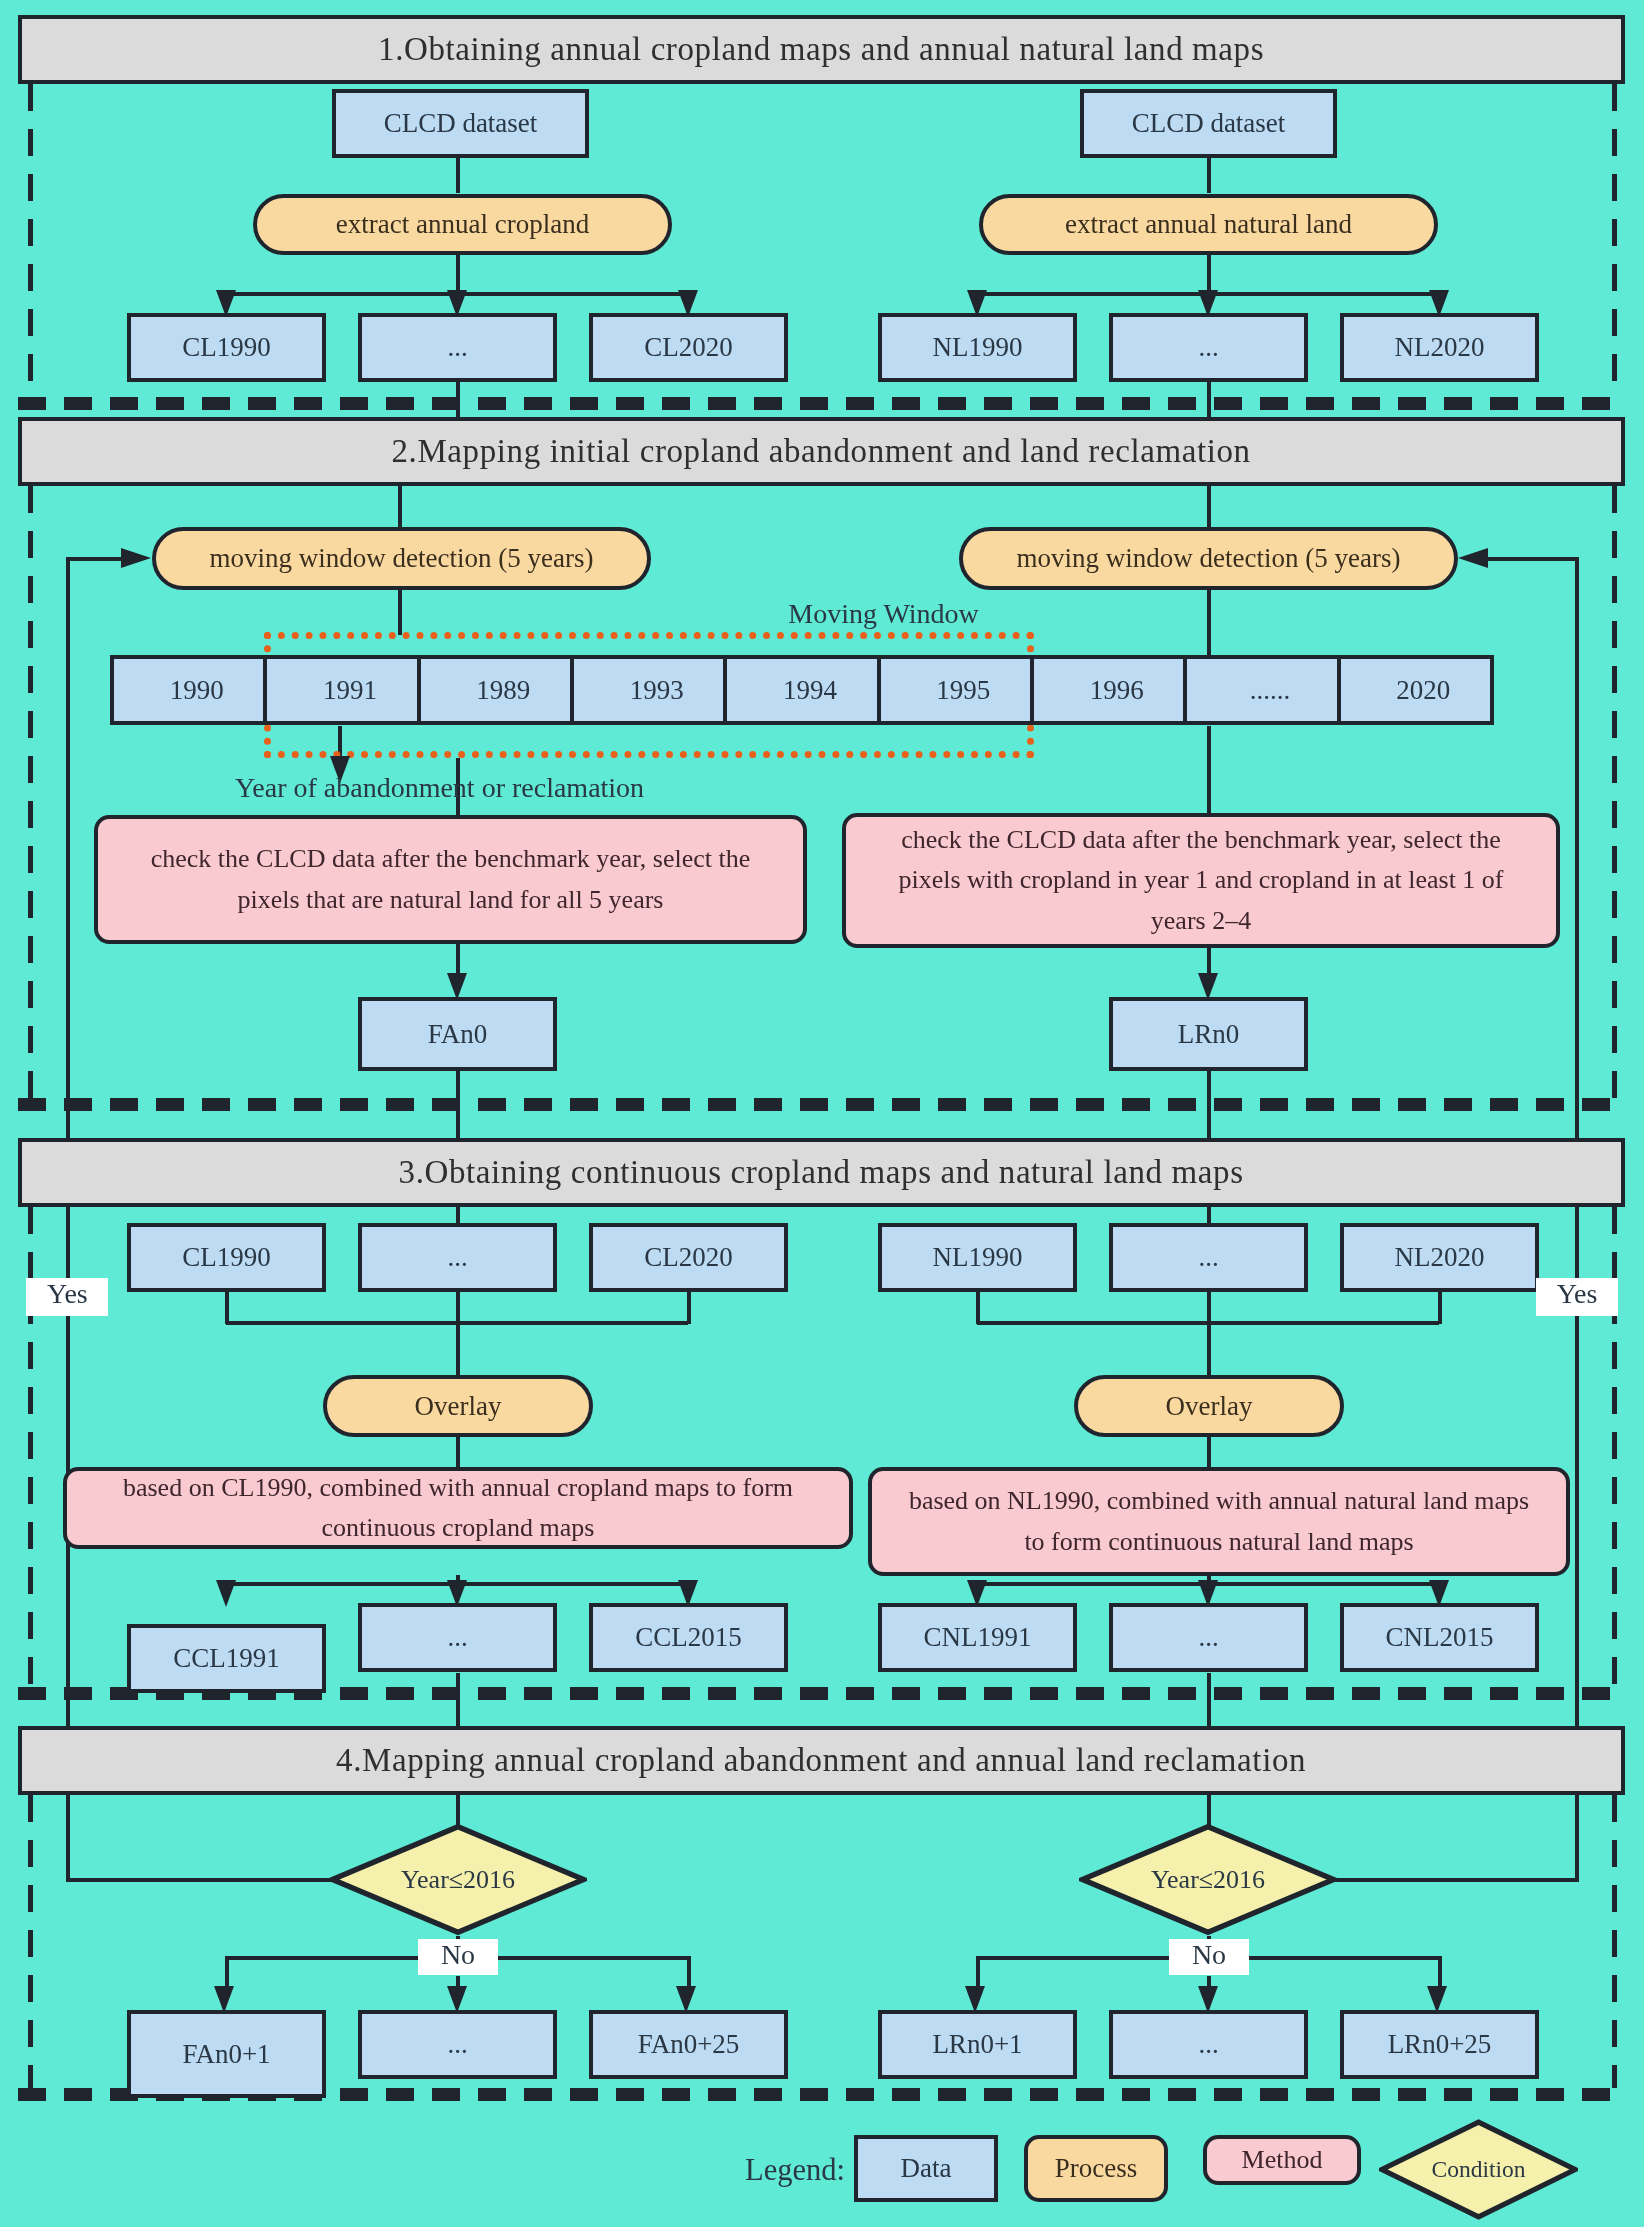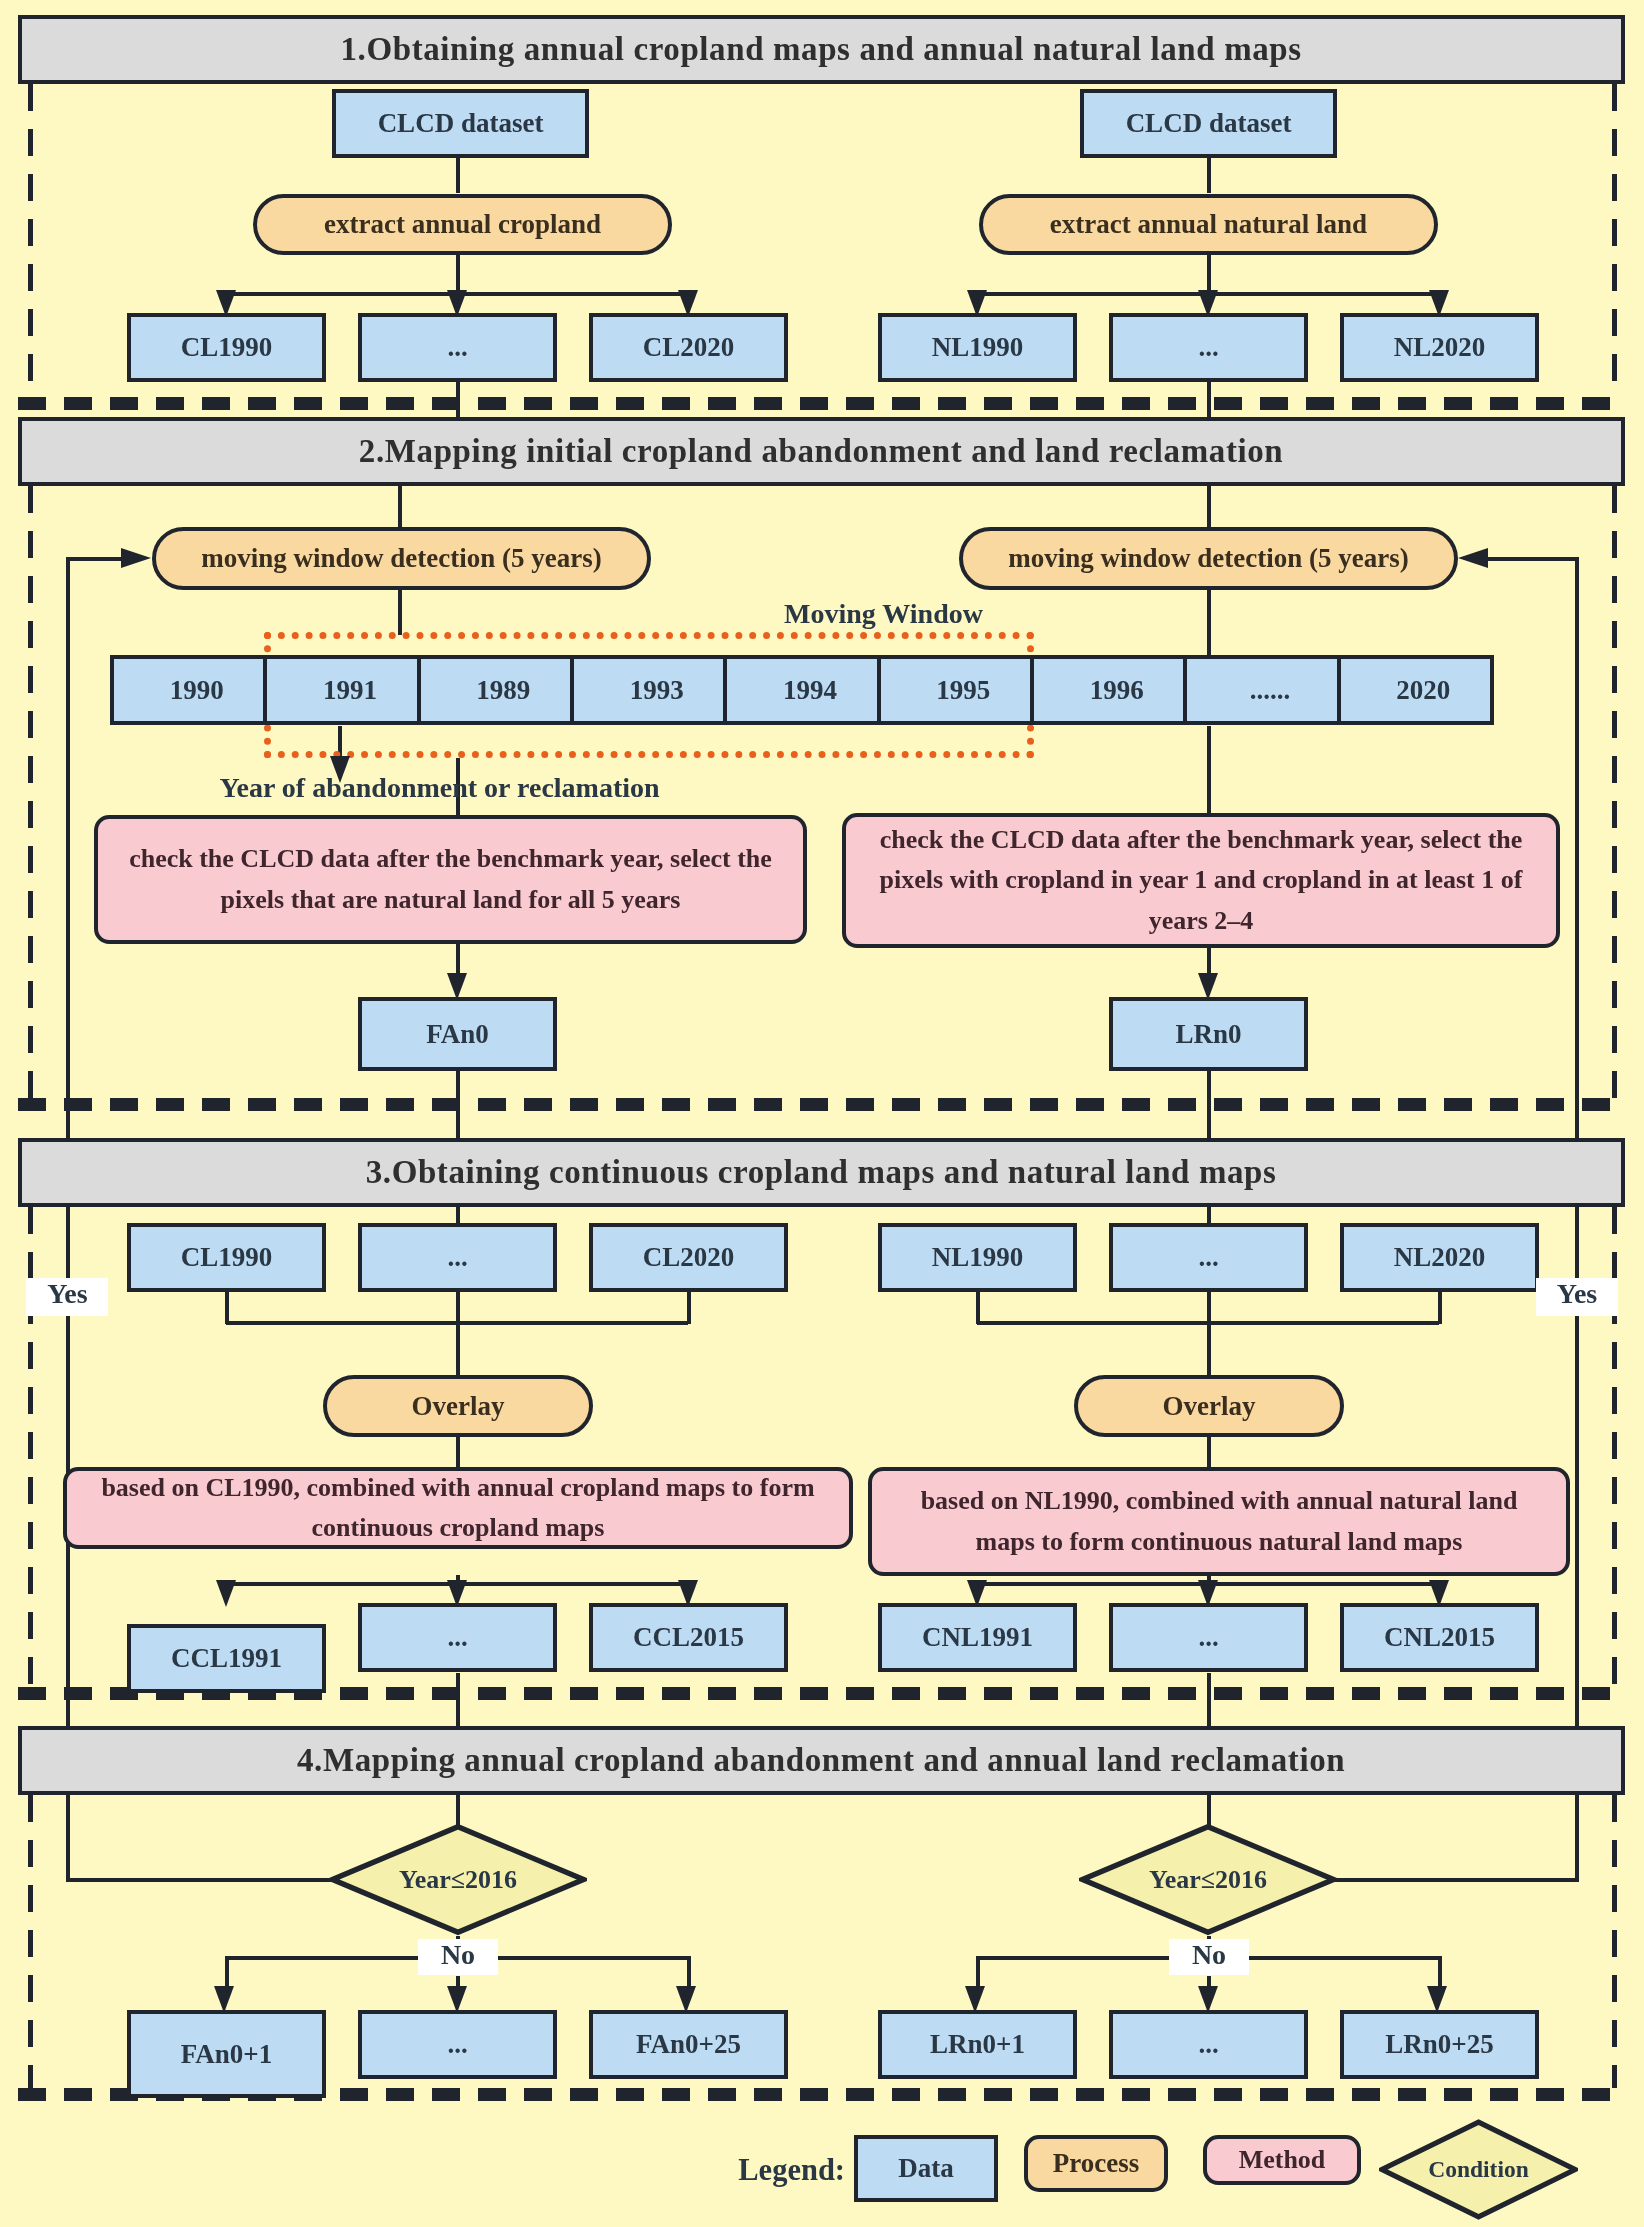--- a/index.html
+++ b/index.html
@@ -1,19 +1,18 @@
 <!DOCTYPE html>
 <html style="--data-fill: #BDDBF2; --process-fill: #FAD9A1; --method-fill: #FACAD1; --condition-fill: #F5F1AC; --header-fill: #DBDBDB; --line: #20252D; --dotted-orange: #E8611C; --box-text: #2A3745; --header-text: #2F2F2F; --process-text: #3A2E1E; --method-text: #3E262C;font-size:9.4px"><head>
 <meta charset="utf-8">
 <style>
   html,body{margin:0;padding:0;background:#ffffff;}
   #stage{
-    position:relative;width:1645px;height:2227px;background:#fef9c3;overflow:hidden;
+    position:relative;width:1645px;height:2227px;background:#5eead4;overflow:hidden;
     font-family:"Liberation Serif","DejaVu Serif",serif;
-    font-weight:bold;
   }
   .abs{position:absolute;}
   
   .headerbar{
     background:var(--header-fill);border:4.7px solid var(--line);box-sizing:border-box;
     display:flex;align-items:center;justify-content:center;
     font-size:33px;color:var(--header-text);letter-spacing:0.6px;z-index:4;
   }
   
   .databox{
@@ -361,21 +360,21 @@
   <div class="abs databox" style="left:1340px;top:2010px;width:199px;height:69px;">
     <span>LRn0+25</span>
   </div>
 
   <div class="abs legend-label" style="left:657px;top:2151px;width:188px;height:38px;">
     <span>Legend:</span>
   </div>
   <div class="abs databox" style="left:854px;top:2135px;width:144px;height:67px;">
     <span>Data</span>
   </div>
-  <div class="abs process" style="left:1024px;top:2135px;width:144px;height:57px;border-radius:15px;">
+  <div class="abs process" style="left:1024px;top:2135px;width:144px;height:67px;border-radius:15px;">
     <span>Process</span>
   </div>
   <div class="abs method" style="left:1203px;top:2135px;width:158px;height:50px;padding:0;">
     <span>Method</span>
   </div>
   <svg class="abs diamond-svg" style="left:1379px;top:2119px;" width="199" height="101" viewBox="0 0 340 172">
     <polygon points="170,5 335,86 170,167 5,86"></polygon>
   </svg>
   <div class="abs diamond-text" style="left:1379px;top:2119px;width:199px;height:101px;font-size:23.5px;">
     <span>Condition</span>

